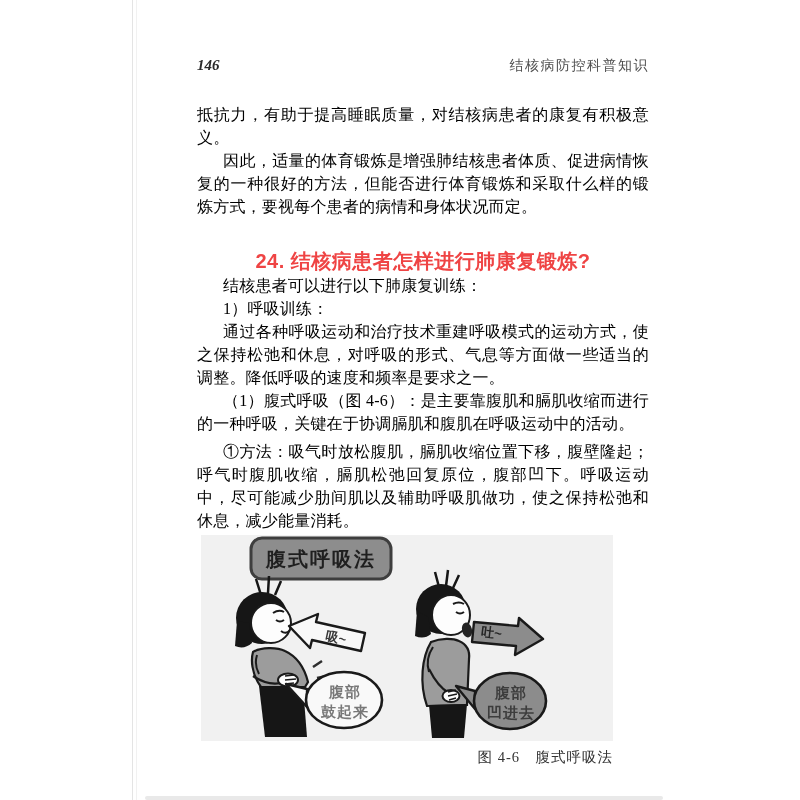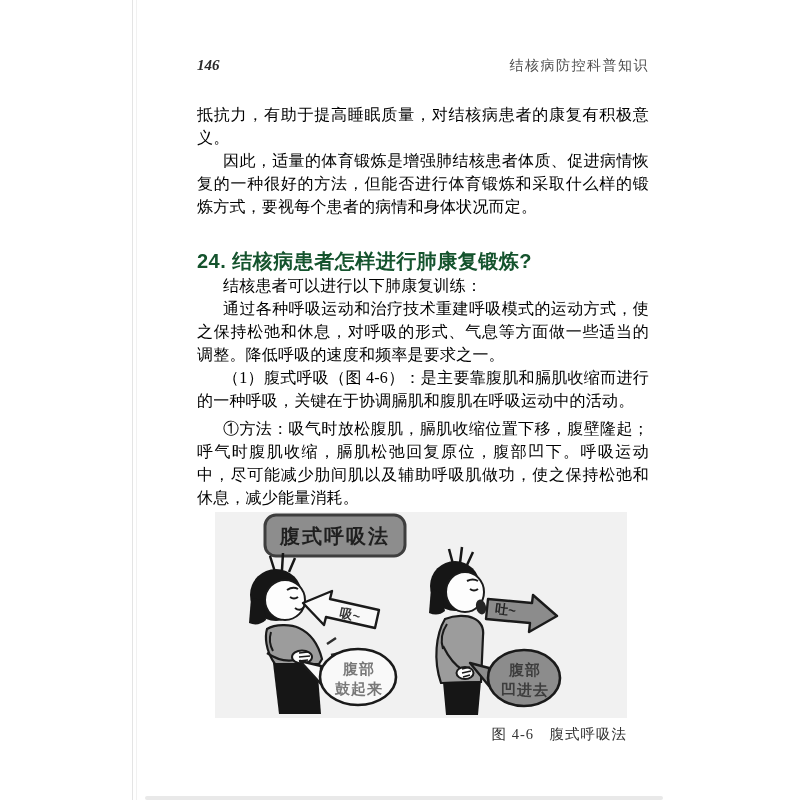--- a/index.html
+++ b/index.html
@@ -20,24 +20,24 @@
   .body-text{margin-top:27px;}
   .body-text p{
     margin:0;font-size:16px;line-height:23px;text-align:justify;
     color:#000000;letter-spacing:0.2px;
   }
   .body-text p.indent{text-indent:26px;}
   .body-text p.space-before{margin-top:5px;}
   h2.section-heading{
     margin:30px 0 0 0;font-size:20px;line-height:26px;font-weight:bold;
     font-family:"Liberation Sans","DejaVu Sans",sans-serif;
-    color:#14532d;letter-spacing:0.5px;
+    color:#ef4444;letter-spacing:0.5px;text-align:center;
   }
 
-  figure.fig{margin:3px 0 0 18px;width:412px;}
+  figure.fig{margin:3px 0 0 4px;width:412px;}
   figure.fig svg{display:block;}
   figcaption{
     margin-top:7px;text-align:right;font-size:14.5px;color:#333333;
     letter-spacing:1px;
   }
   svg text{
     font-family:"Liberation Sans","DejaVu Sans",sans-serif;
     user-select:none;
   }
 </style>
@@ -55,20 +55,21 @@
     <span class="running-title">结核病防控科普知识</span>
   </div>
 
   <div class="body-text">
     <p>抵抗力，有助于提高睡眠质量，对结核病患者的康复有积极意义。</p>
     <p class="indent">因此，适量的体育锻炼是增强肺结核患者体质、促进病情恢复的一种很好的方法，但能否进行体育锻炼和采取什么样的锻炼方式，要视每个患者的病情和身体状况而定。</p>
 
     <h2 class="section-heading">24. 结核病患者怎样进行肺康复锻炼?</h2>
 
     <p class="indent">结核患者可以进行以下肺康复训练：</p>
+    <p class="indent">1）呼吸训练：</p>
     <p class="indent">通过各种呼吸运动和治疗技术重建呼吸模式的运动方式，使之保持松弛和休息，对呼吸的形式、气息等方面做一些适当的调整。降低呼吸的速度和频率是要求之一。</p>
     <p class="indent">（1）腹式呼吸（图 4-6）：是主要靠腹肌和膈肌收缩而进行的一种呼吸，关键在于协调膈肌和腹肌在呼吸运动中的活动。</p>
     <p class="indent space-before">①方法：吸气时放松腹肌，膈肌收缩位置下移，腹壁隆起；呼气时腹肌收缩，膈肌松弛回复原位，腹部凹下。呼吸运动中，尽可能减少肋间肌以及辅助呼吸肌做功，使之保持松弛和休息，减少能量消耗。</p>
 
     <figure class="fig">
       <svg viewBox="0 0 412 206" width="412" height="206">
         <rect x="0" y="0" width="412" height="206" fill="#f1f1f1"></rect>
 
         <g>
           <rect x="50" y="3" width="140" height="41" rx="11" stroke="#3e3e3e" stroke-width="3" fill="#8d8d8d"></rect>

